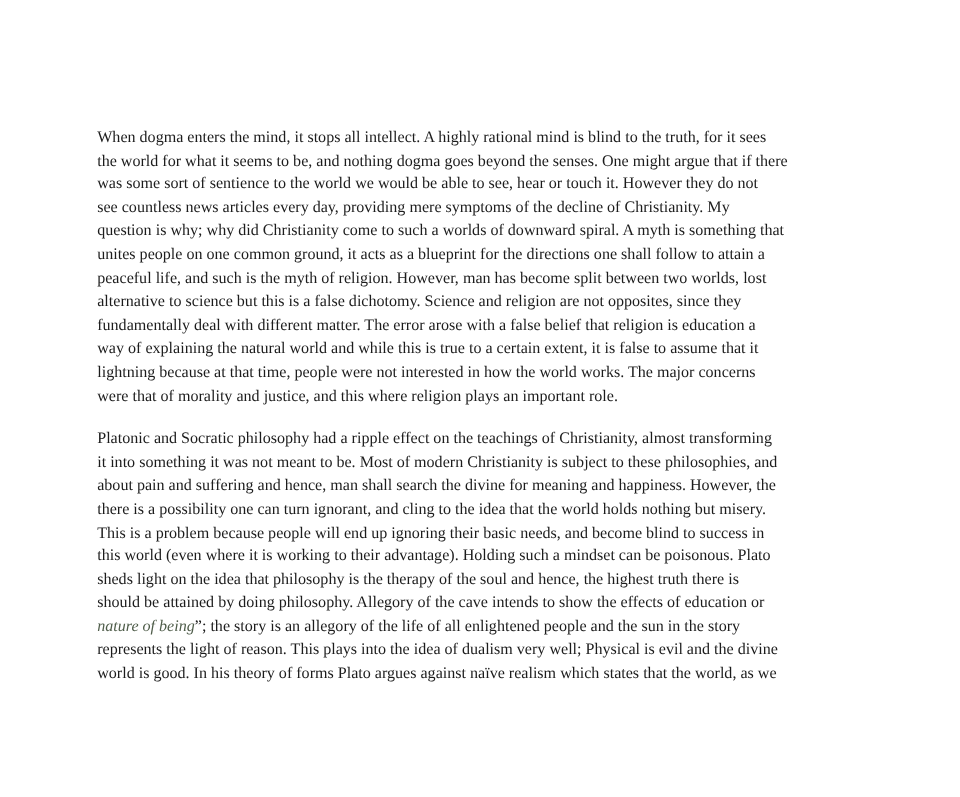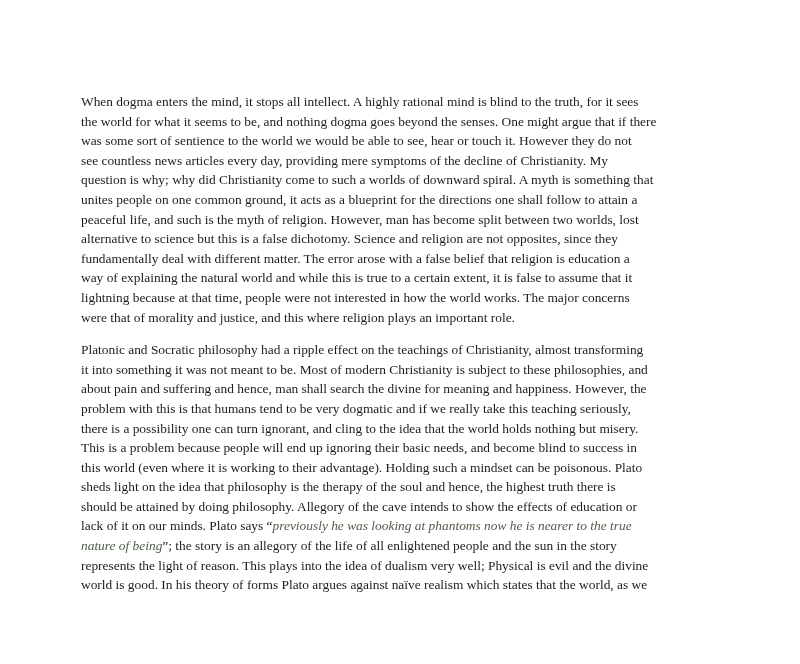--- a/index.html
+++ b/index.html
@@ -16,21 +16,21 @@
   }
   .page {
     position: absolute;
     left: 81px;
     top: 88px;
     width: 640px;
     color: var(--text-color, #1c1c1c);
     font-size: 13.4px;
   }
   .paragraph {
-    margin: 4px 0 13px 0;
+    margin: 16px 0 13px 0;
   }
   .line {
     height: 19.6px;
     line-height: 19.6px;
     white-space: nowrap;
   }
   .quote {
     font-style: italic;
     color: var(--quote-color, #4f5d4a);
   }
@@ -50,24 +50,22 @@
       <div class="line"><span>alternative to science but this is a false dichotomy. Science and religion are not opposites, since they</span></div>
       <div class="line"><span>fundamentally deal with different matter. The error arose with a false belief that religion is education a</span></div>
       <div class="line"><span>way of explaining the natural world and while this is true to a certain extent, it is false to assume that it</span></div>
       <div class="line"><span>lightning because at that time, people were not interested in how the world works. The major concerns</span></div>
       <div class="line"><span>were that of morality and justice, and this where religion plays an important role.</span></div>
     </div>
     <div class="paragraph">
       <div class="line"><span>Platonic and Socratic philosophy had a ripple effect on the teachings of Christianity, almost transforming</span></div>
       <div class="line"><span>it into something it was not meant to be. Most of modern Christianity is subject to these philosophies, and</span></div>
       <div class="line"><span>about pain and suffering and hence, man shall search the divine for meaning and happiness. However, the</span></div>
-      <div class="line"><span>problem with this is that humans tend to be very dogmatic and if we really take this teaching seriously,</span></div>
       <div class="line"><span>there is a possibility one can turn ignorant, and cling to the idea that the world holds nothing but misery.</span></div>
       <div class="line"><span>This is a problem because people will end up ignoring their basic needs, and become blind to success in</span></div>
       <div class="line"><span>this world (even where it is working to their advantage). Holding such a mindset can be poisonous. Plato</span></div>
       <div class="line"><span>sheds light on the idea that philosophy is the therapy of the soul and hence, the highest truth there is</span></div>
       <div class="line"><span>should be attained by doing philosophy. Allegory of the cave intends to show the effects of education or</span></div>
-      <div class="line"><span>lack of it on our minds. Plato says “</span><span class="quote">previously he was looking at phantoms now he is nearer to the true</span></div>
       <div class="line"><span class="quote">nature of being</span><span>”; the story is an allegory of the life of all enlightened people and the sun in the story</span></div>
       <div class="line"><span>represents the light of reason. This plays into the idea of dualism very well; Physical is evil and the divine</span></div>
       <div class="line"><span>world is good. In his theory of forms Plato argues against naïve realism which states that the world, as we</span></div>
     </div>
   </div>
 
 </body></html>

